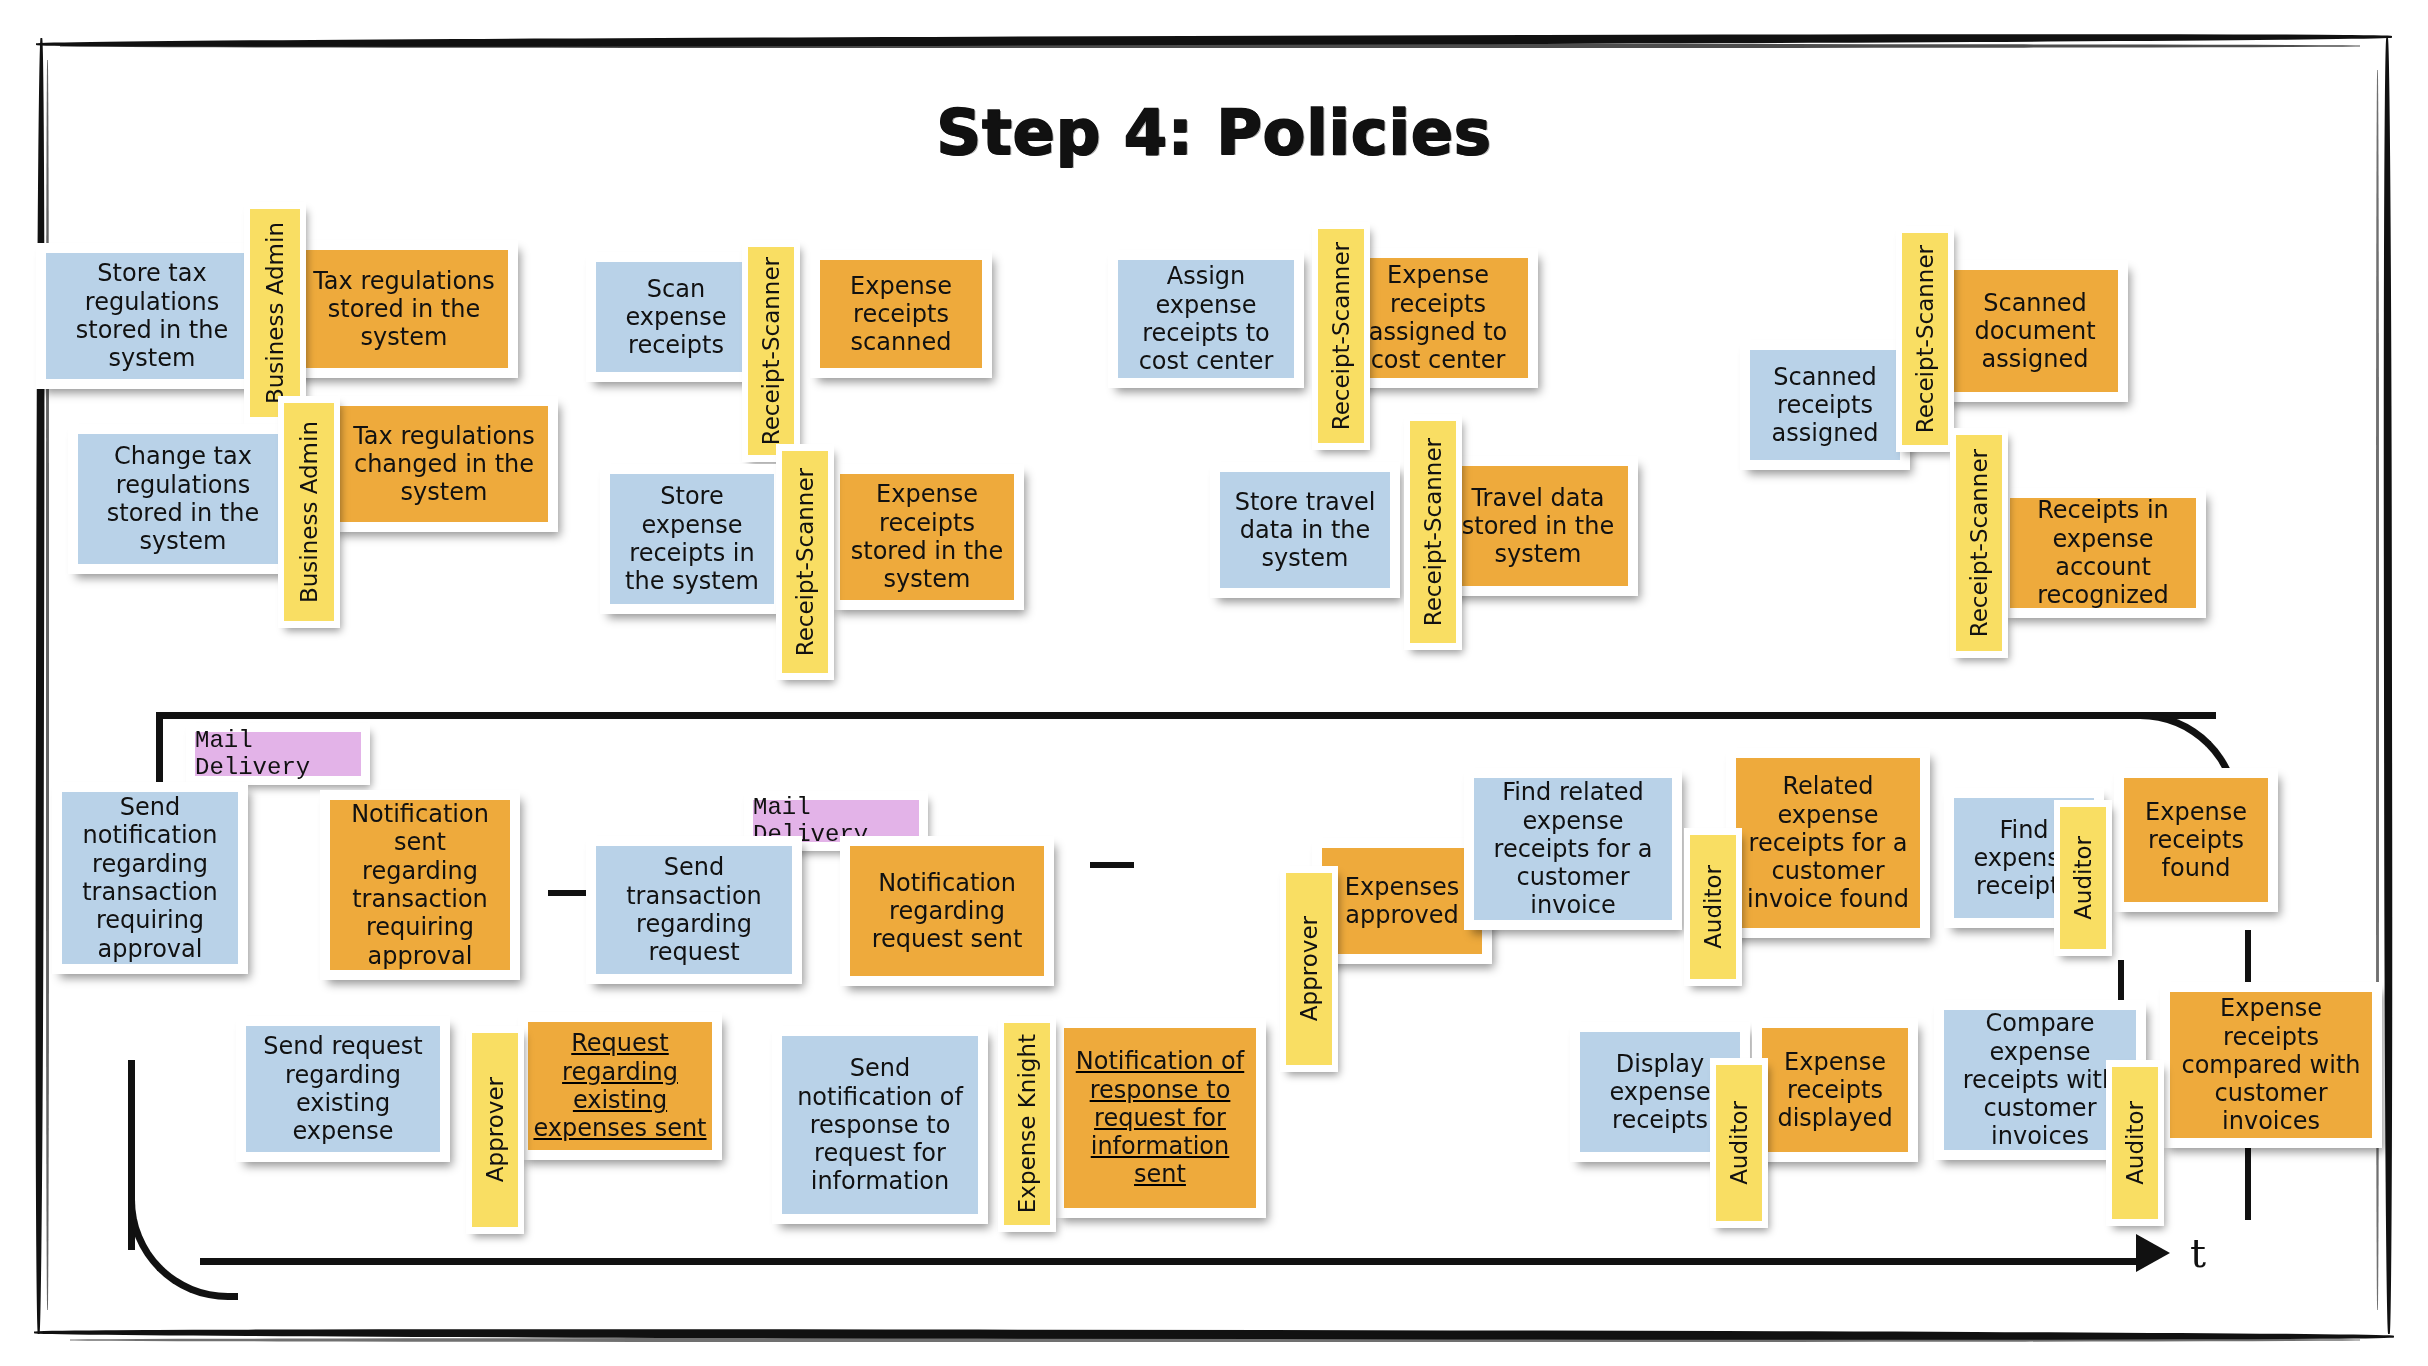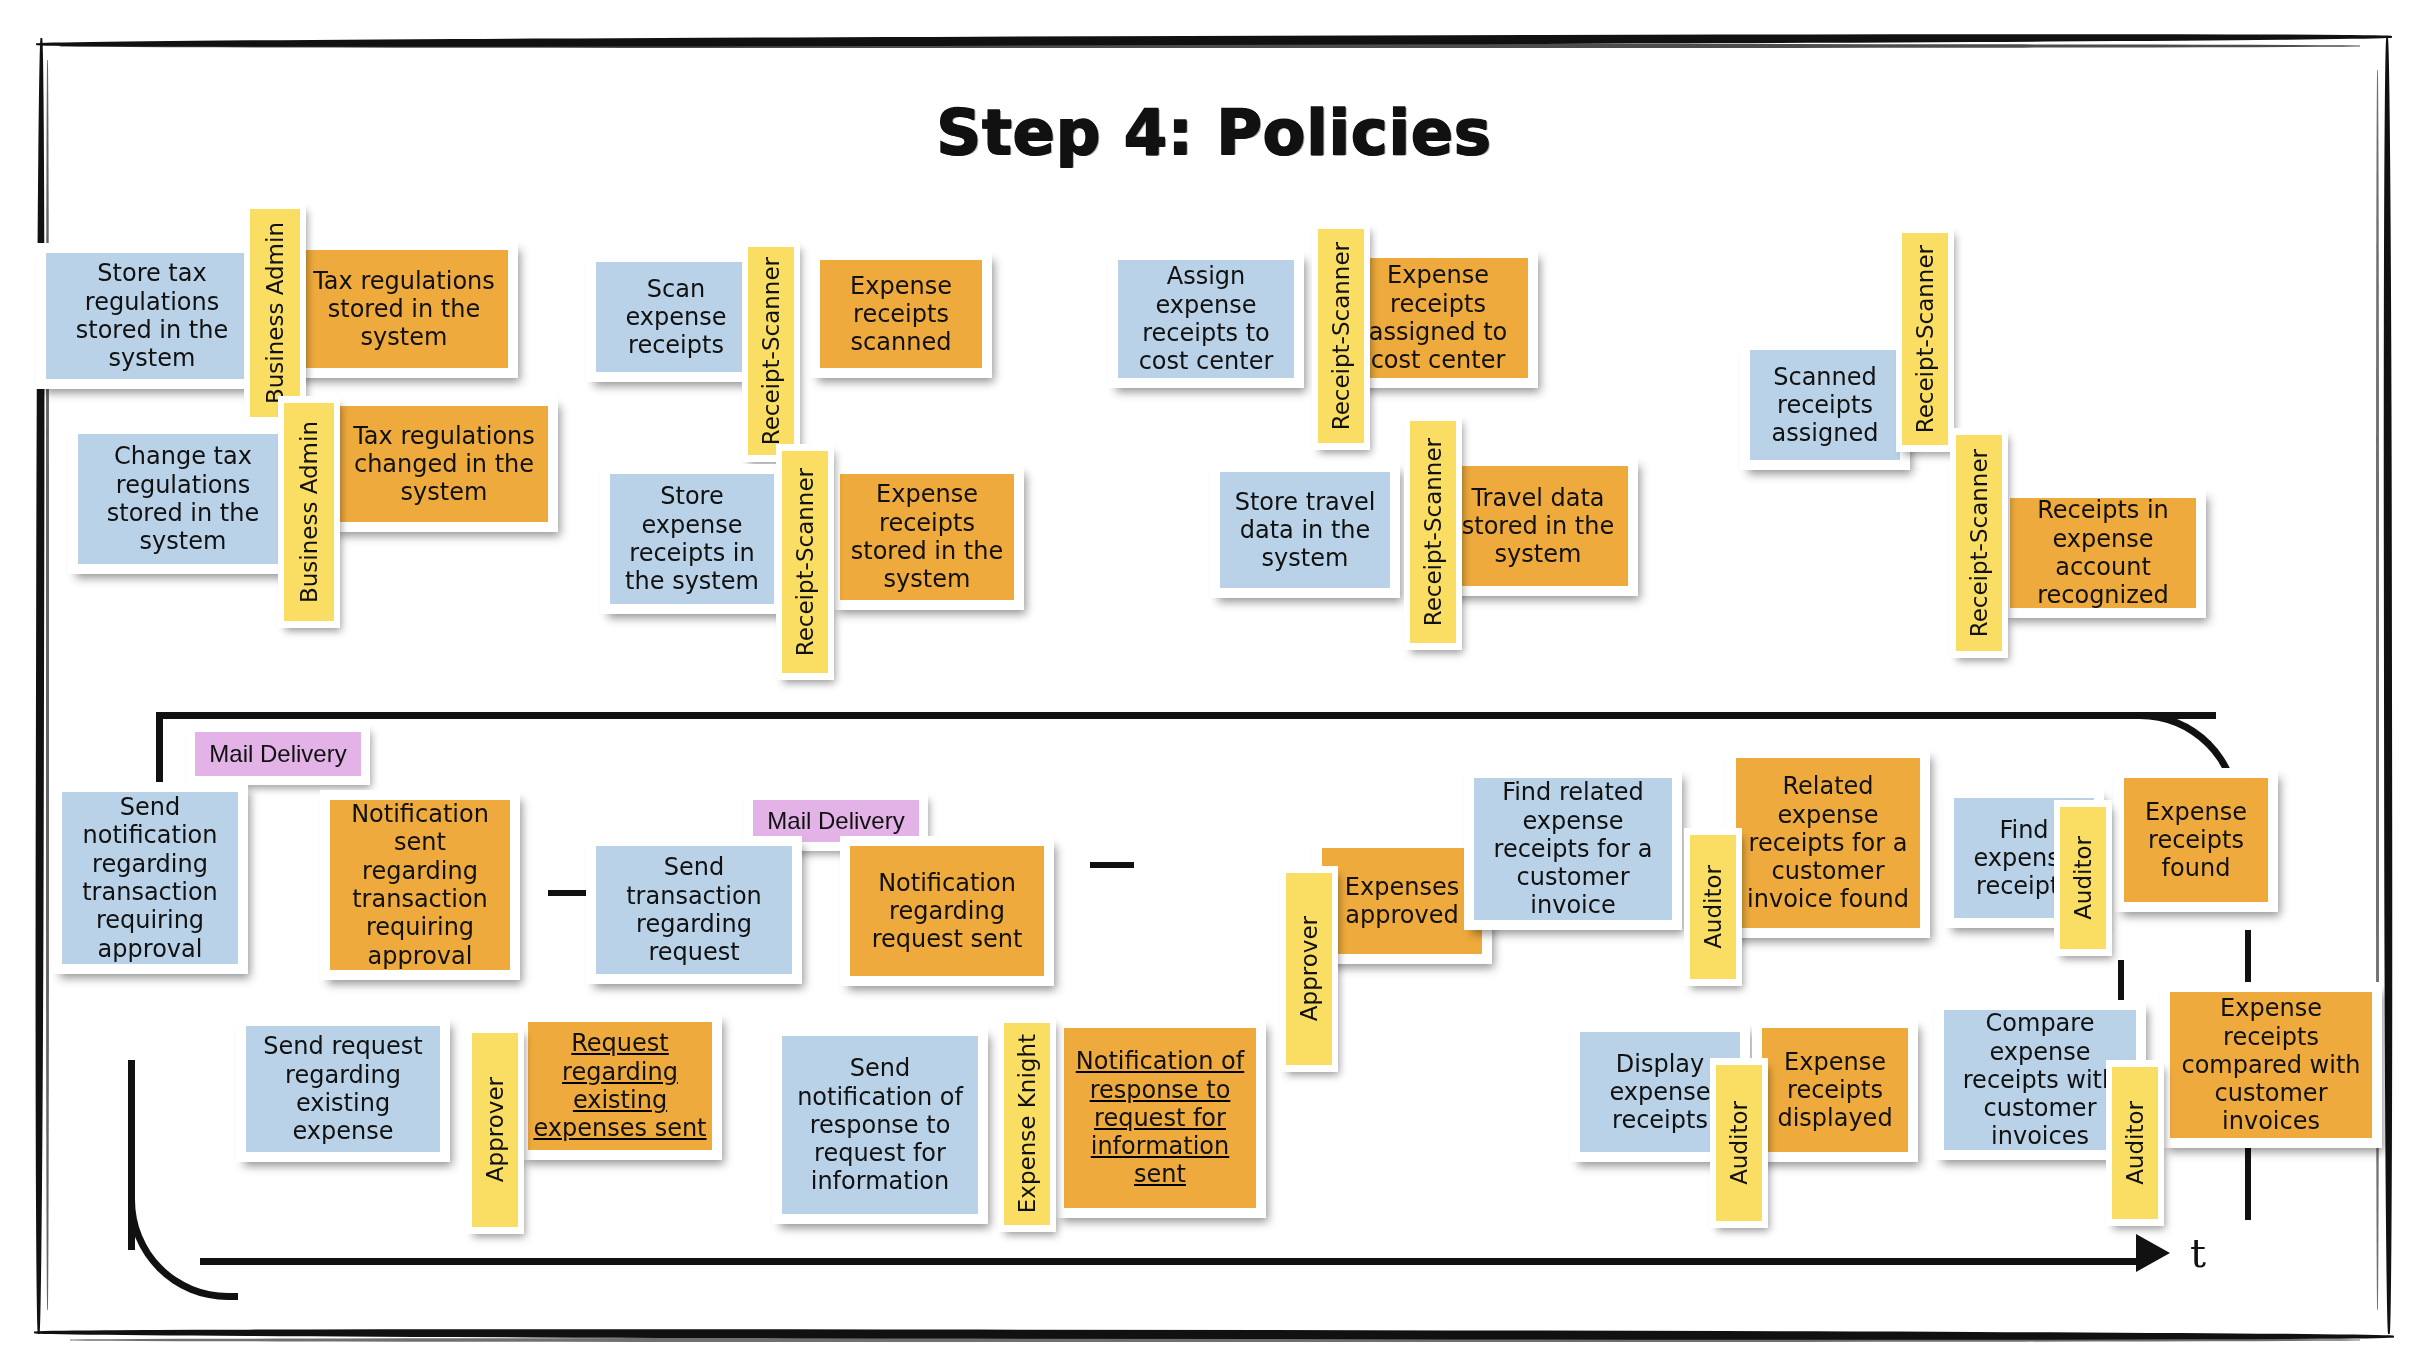--- a/index.html
+++ b/index.html
@@ -67,21 +67,21 @@
   }
 
   
   .policy{
     position:absolute;background:#fff;padding:9px;
     box-shadow:4px 6px 8px -3px rgba(0,0,0,.40);box-sizing:border-box;
   }
   .policy .inner{
     width:100%;height:100%;background:#e3b3e8;
     display:flex;align-items:center;justify-content:center;
-    font-size:24px;color:#111;font-family:Liberation Sans, sans-serif;
+    font-size:24px;color:#111;font-family:Liberation Mono, monospace;
   }
   .tl{position:absolute;}
   #tl-top{left:156px;top:712px;width:2060px;height:7px;background:#111;}
   #tl-right-curve{
     position:absolute;left:2130px;top:712px;width:110px;height:110px;
     border-top:7px solid #111;border-right:7px solid #111;
     border-top-right-radius:100px;border-left:none;border-bottom:none;
     box-sizing:border-box;
   }
   #tl-right-down{left:2232px;top:800px;width:7px;height:110px;background:#111;}
@@ -190,20 +190,23 @@
     <div class="inner">Travel data stored in the system</div>
   </div>
   <div class="actor" style="left:1404px;top:414px;width:58px;height:236px;">
     <div class="inner">
         <span class="vtxt">Receipt-Scanner</span>
       </div>
   </div>
 
   <div class="card cmd" style="left:1740px;top:340px;width:170px;height:130px;">
     <div class="inner">Scanned receipts assigned</div>
+  </div>
+  <div class="card event" style="left:1942px;top:260px;width:186px;height:142px;">
+    <div class="inner">Scanned document assigned</div>
   </div>
   <div class="actor" style="left:1896px;top:226px;width:58px;height:226px;">
     <div class="inner">
         <span class="vtxt">Receipt-Scanner</span>
       </div>
   </div>
 
   <div class="card event" style="left:2000px;top:488px;width:206px;height:130px;">
     <div class="inner">Receipts in expense account recognized</div>
   </div>

